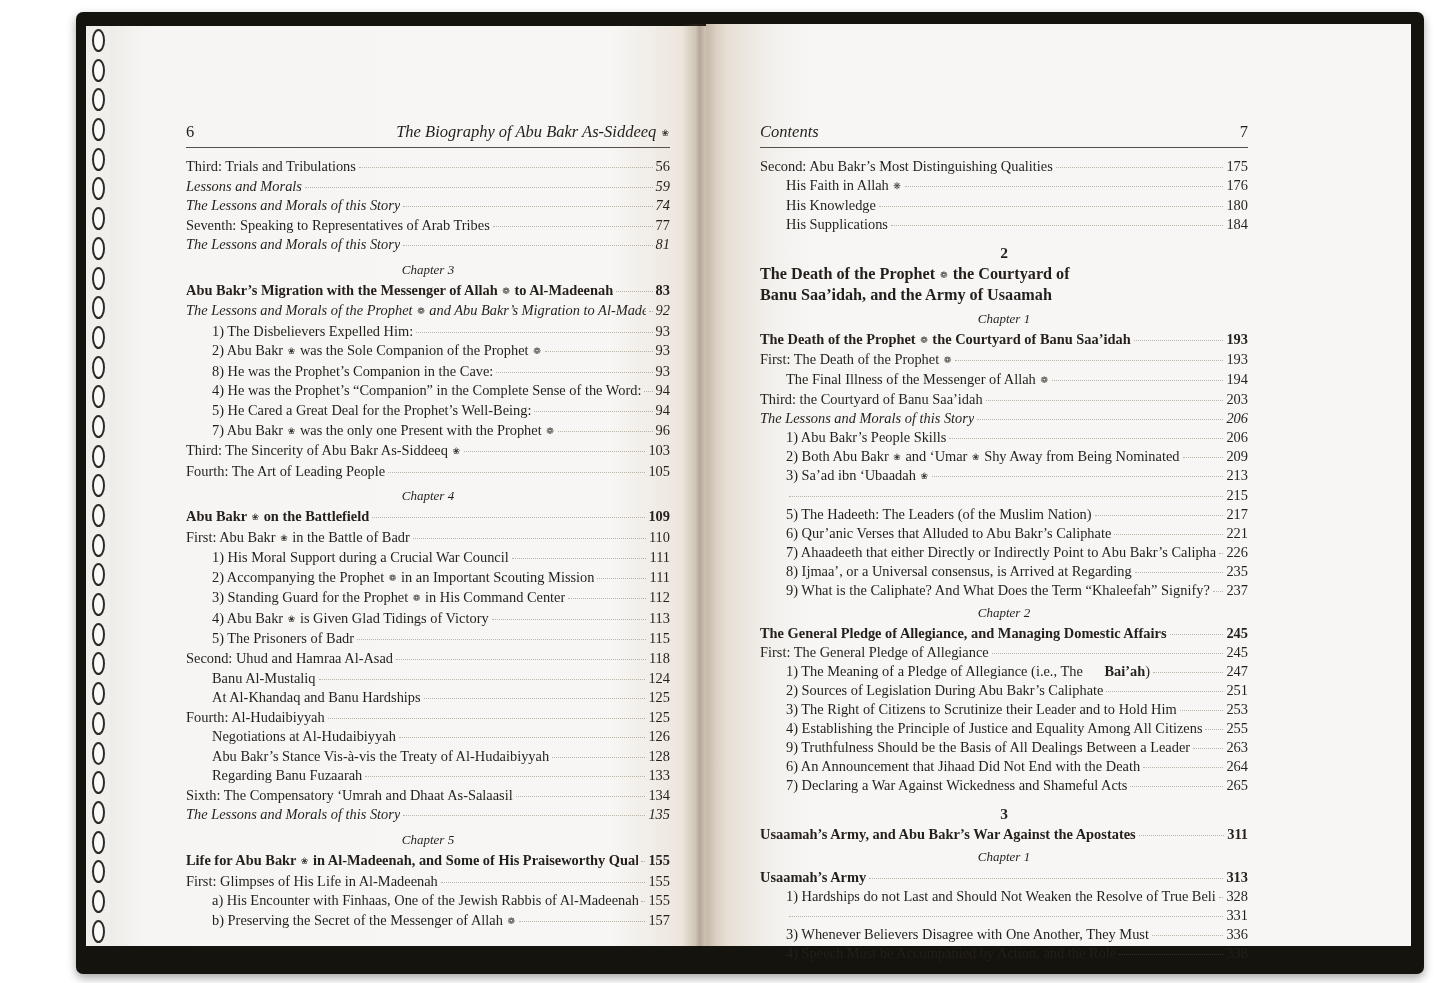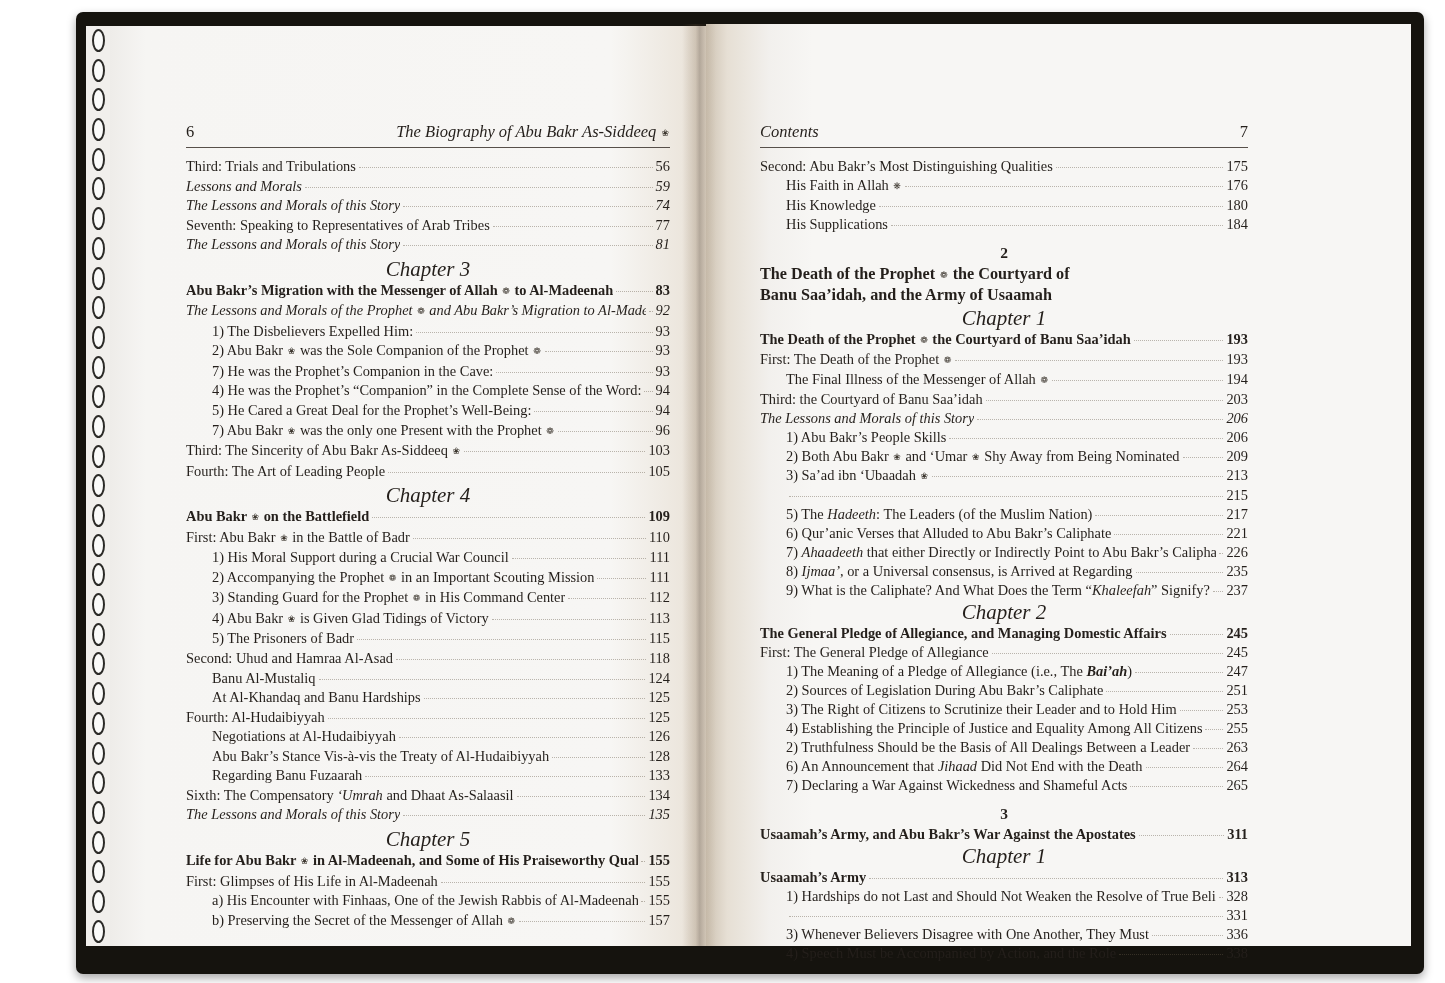--- a/index.html
+++ b/index.html
@@ -58,24 +58,24 @@
   .row .txt{flex:0 1 auto;overflow:hidden;}
   .row .lead{
     flex:1 1 auto;min-width:4px;margin:0 3px;
     border-bottom:1.5px dotted rgba(100,88,72,.42);
     transform:translateY(-3px);
   }
   .row .num{flex:none;}
   .ind1{padding-left:26px;}
   .st-i{font-style:italic;}
   .st-b{font-weight:700;}
-  .it{font-style:italic;}
-  .bi{font-style:italic;font-weight:700;}
+  .it{}
+  .bi{font-weight:700;margin-left:18px;}
   .chapter{
-    text-align:center;font-style:italic;font-size:21px;
+    text-align:center;font-style:italic;font-size:13px;
     line-height:19px;margin:5px 0 2px;
   }
   .page-right .chapter{margin:3px 0 2px;}
   .secnum{
     text-align:center;font-weight:700;font-size:15.5px;
     line-height:18px;margin:10px 0 2px;
   }
   .sectitle{
     text-align:left;font-weight:700;font-size:16.2px;
     line-height:20.5px;margin:1px 0 1px;
@@ -169,21 +169,21 @@
           <span class="txt">1) The Disbelievers Expelled Him:</span>
           <span class="lead"></span>
           <span class="num">93</span>
         </div>
         <div class="row ind1">
           <span class="txt">2) Abu Bakr <span class="g">❀</span> was the Sole Companion of the Prophet <span class="g">❁</span></span>
           <span class="lead"></span>
           <span class="num">93</span>
         </div>
         <div class="row ind1">
-          <span class="txt">7) He was the Prophet’s Companion in the Cave:</span>
+          <span class="txt">8) He was the Prophet’s Companion in the Cave:</span>
           <span class="lead"></span>
           <span class="num">93</span>
         </div>
         <div class="row ind1">
           <span class="txt">4) He was the Prophet’s “Companion” in the Complete Sense of the Word:</span>
           <span class="lead"></span>
           <span class="num">94</span>
         </div>
         <div class="row ind1">
           <span class="txt">5) He Cared a Great Deal for the Prophet’s Well-Being:</span>
@@ -439,21 +439,21 @@
             <span class="txt">3) The Right of Citizens to Scrutinize their Leader and to Hold Him</span>
             <span class="lead"></span>
             <span class="num">253</span>
           </div>
           <div class="row ind1">
             <span class="txt">4) Establishing the Principle of Justice and Equality Among All Citizens</span>
             <span class="lead"></span>
             <span class="num">255</span>
           </div>
           <div class="row ind1">
-            <span class="txt">2) Truthfulness Should be the Basis of All Dealings Between a Leader</span>
+            <span class="txt">9) Truthfulness Should be the Basis of All Dealings Between a Leader</span>
             <span class="lead"></span>
             <span class="num">263</span>
           </div>
           <div class="row ind1">
             <span class="txt">6) An Announcement that <span class="it">Jihaad</span> Did Not End with the Death</span>
             <span class="lead"></span>
             <span class="num">264</span>
           </div>
           <div class="row ind1">
             <span class="txt">7) Declaring a War Against Wickedness and Shameful Acts</span>

